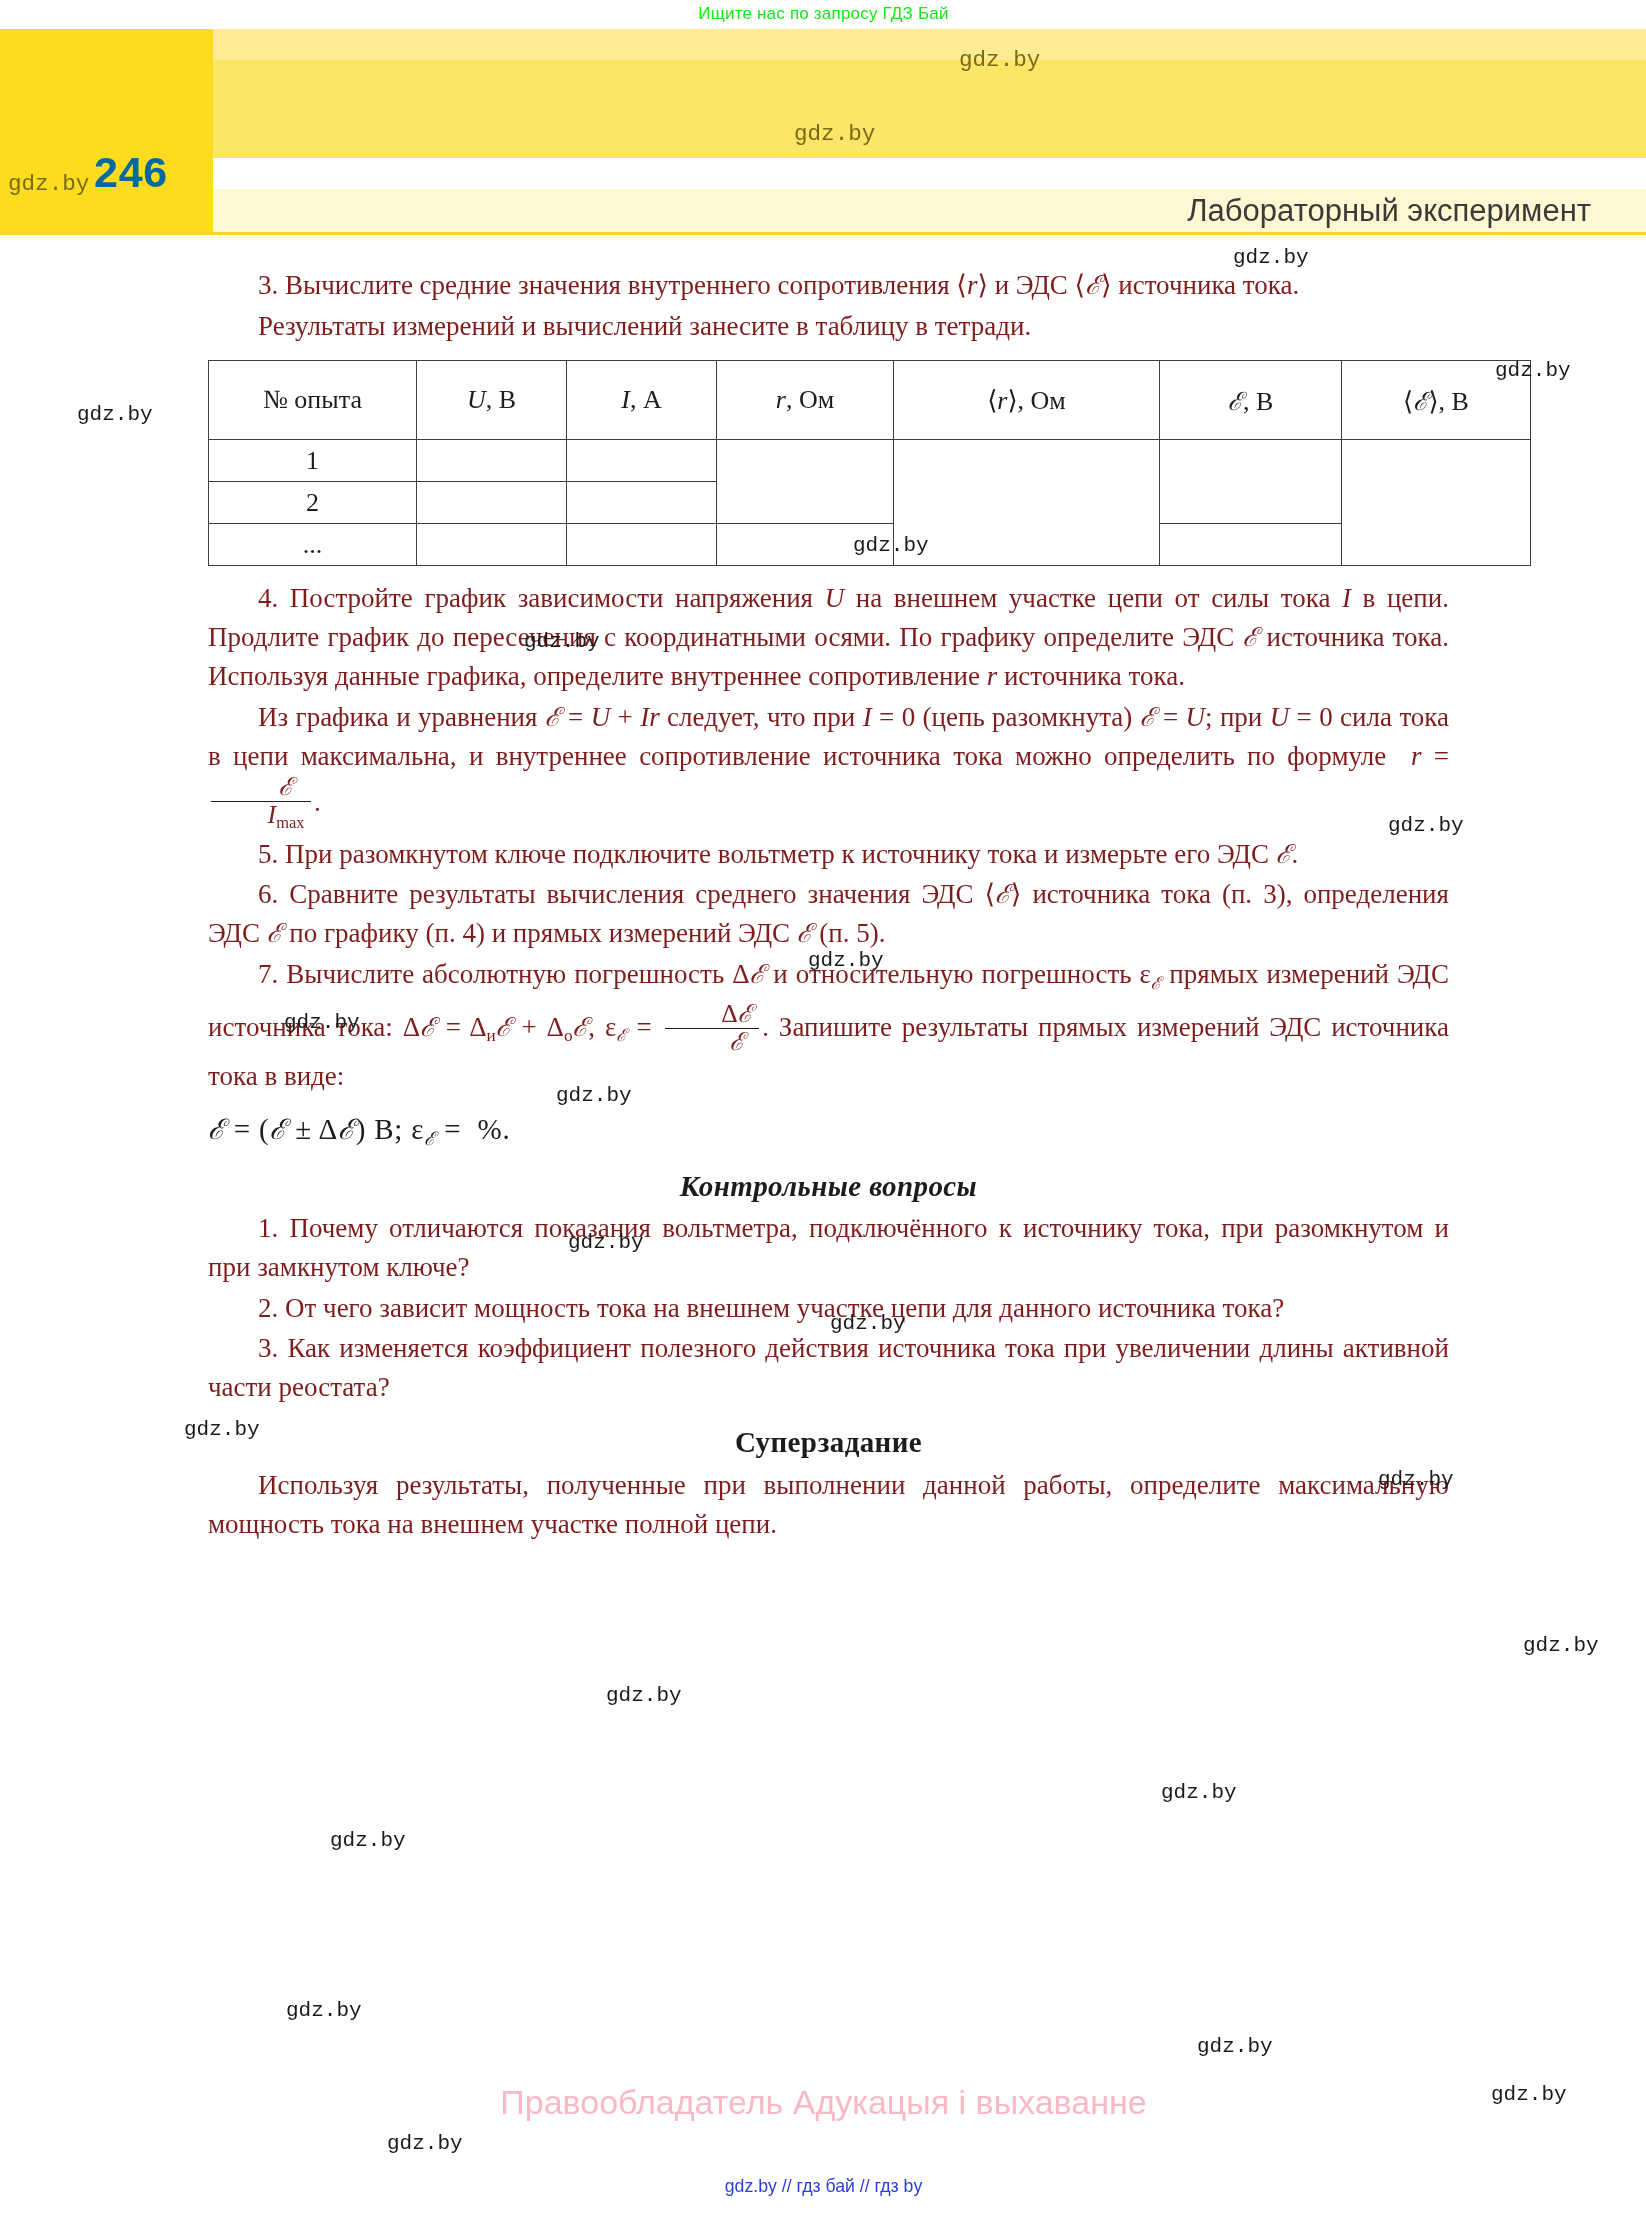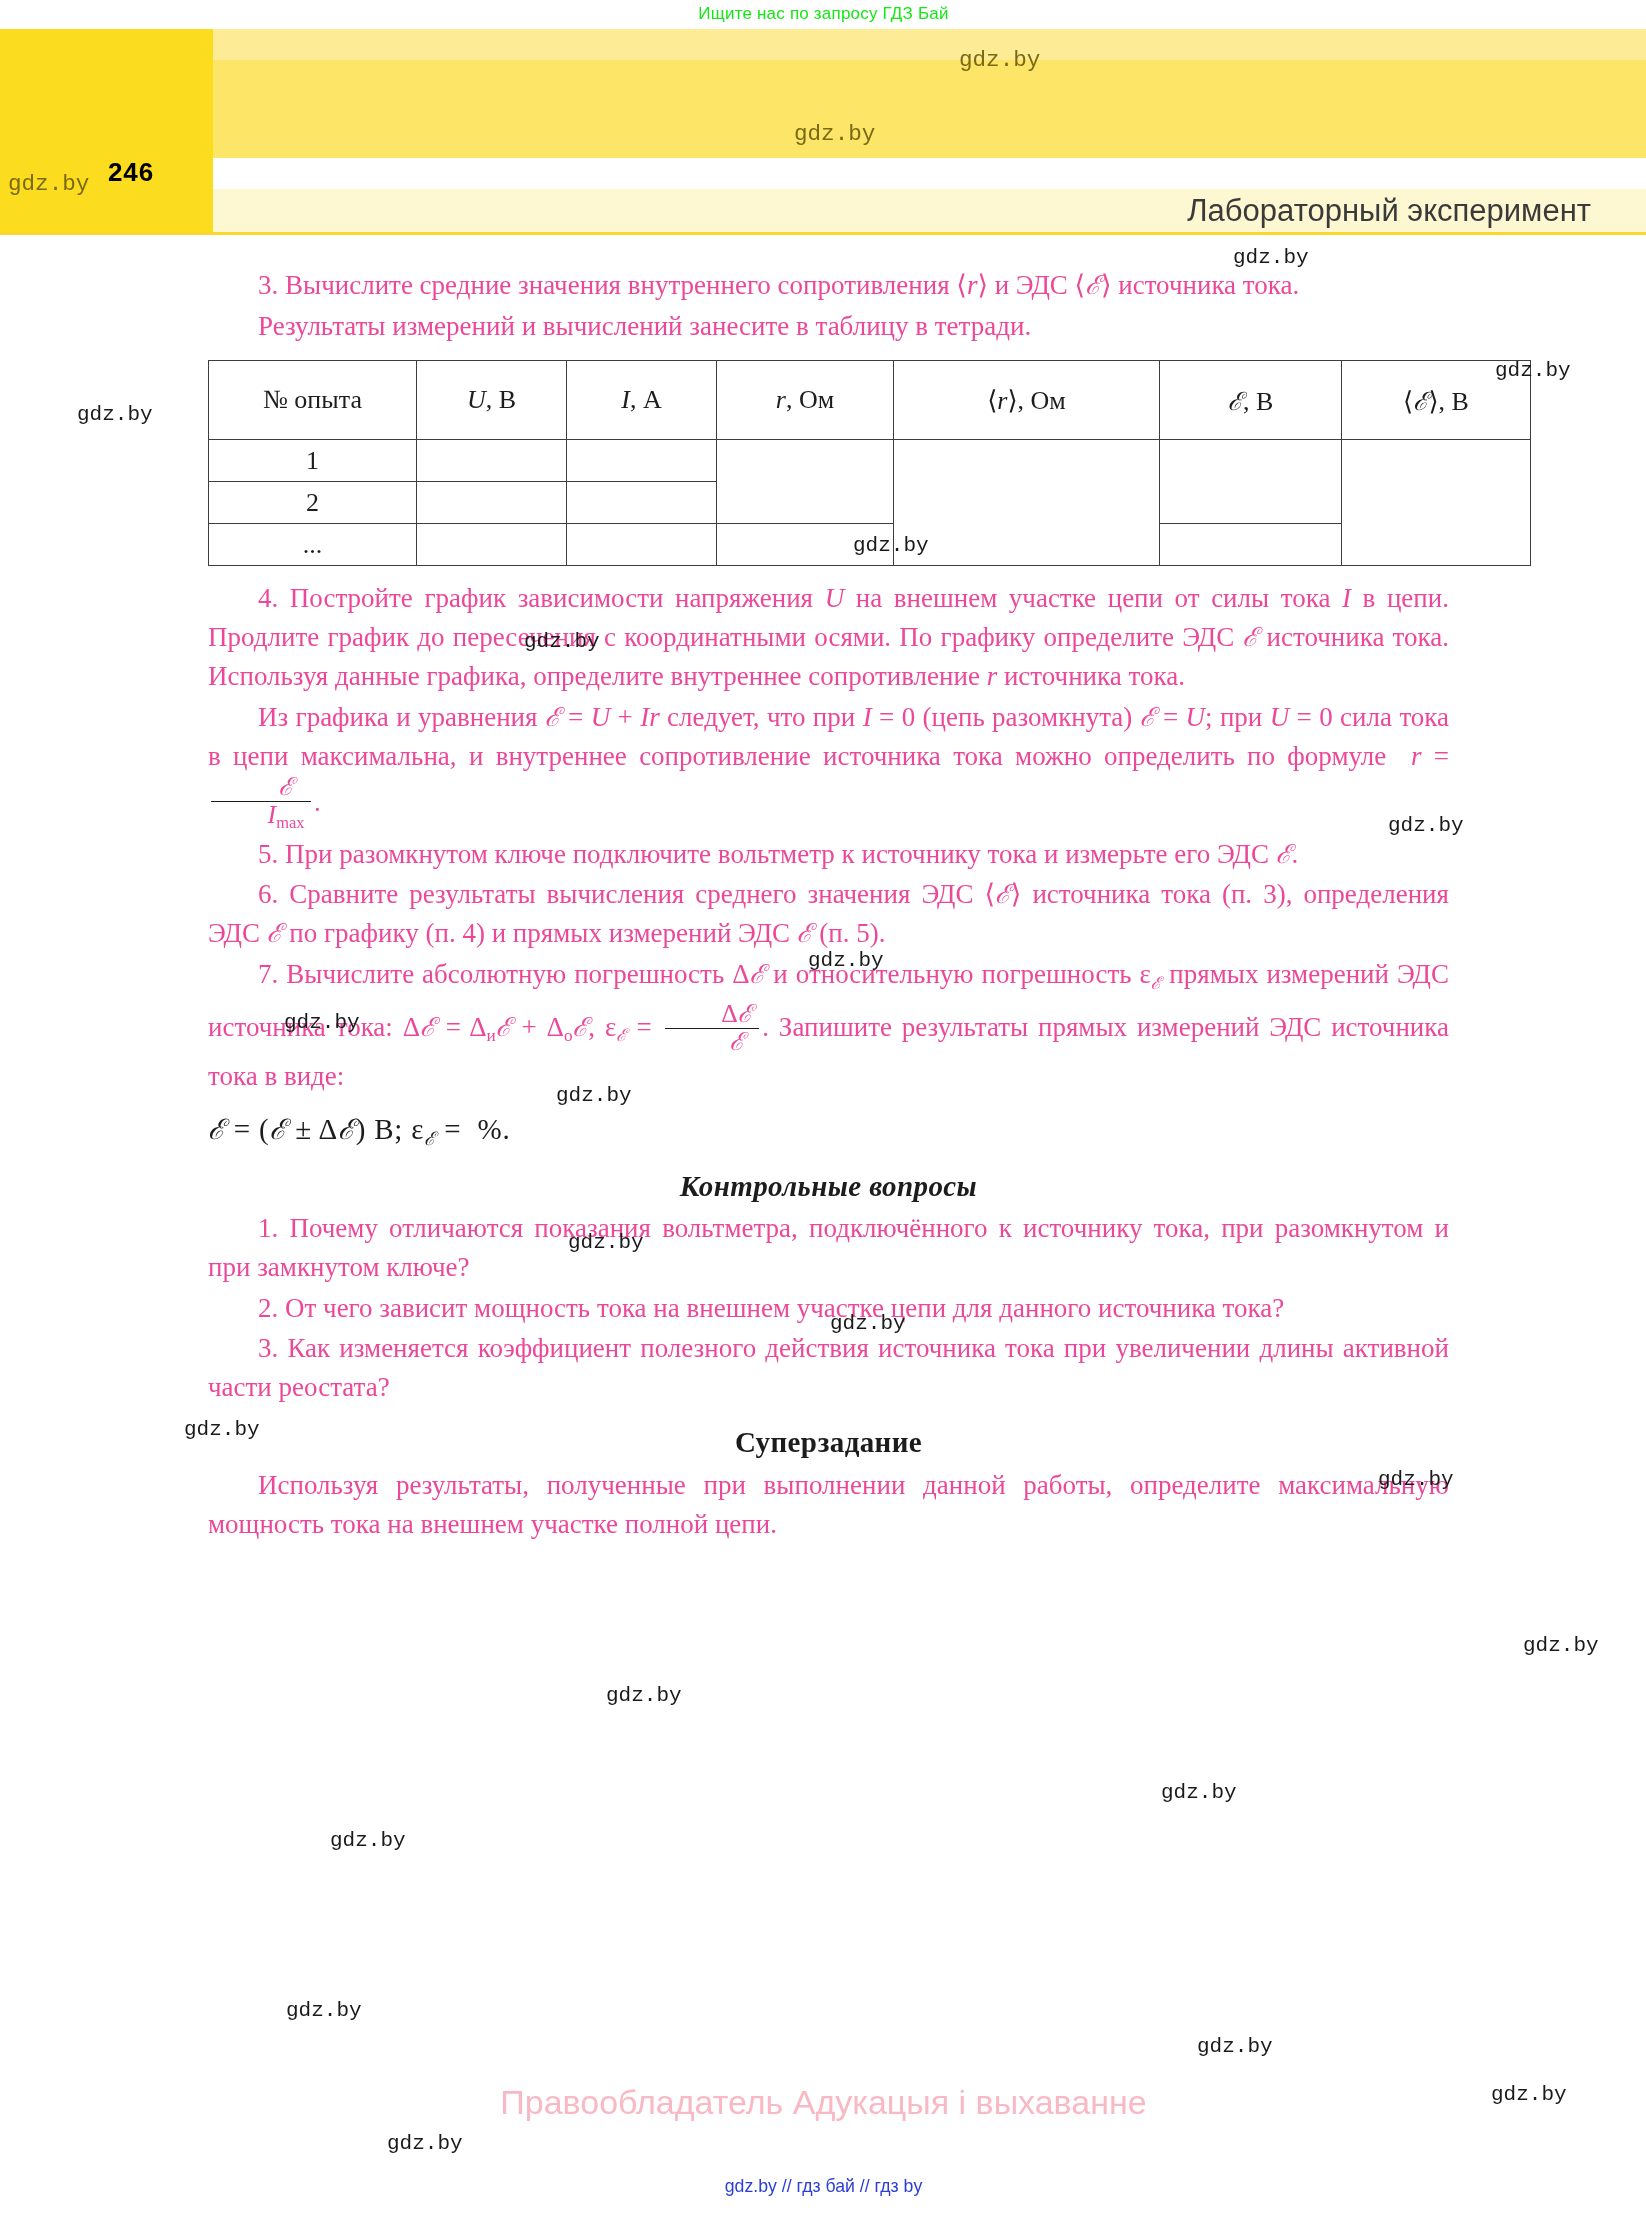--- a/index.html
+++ b/index.html
@@ -44,22 +44,22 @@
   .page-number-block {
     position: absolute; top: 0; left: 0;
     width: 213px; height: 203px;
     background: #fcdc1e;
   }
   .page-number {
     position: absolute; left: 131px; top: 143px;
     transform: translate(-50%, -50%);
     font-family: "Liberation Sans", sans-serif;
     font-weight: bold;
-    font-size: 26px;
-    color: #000000;
+    font-size: 43px;
+    color: #0369a1;
     letter-spacing: 0.8px;
   }
   .running-title {
     position: absolute; right: 56px; top: 160px;
     height: 44px; line-height: 44px;
     font-family: "Liberation Sans", sans-serif;
     font-size: 31px;
     color: #3a3a3a;
     white-space: nowrap;
   }
@@ -69,21 +69,21 @@
     position: absolute;
     left: 208px; top: 266px;
     width: 1241px;
   }
   p.para {
     margin: 0 0 1.6px 0;
     font-size: 27px;
     line-height: 39px;
     text-align: justify;
     text-indent: 50px;
-    color: #ec4899;
+    color: #7f1d1d;
   }
 
   i.sym { font-style: italic; }
   .scr {
     font-family: "DejaVu Serif", serif;
     font-style: italic;
     font-size: 0.97em;
   }
   .sub { font-size: 0.64em; vertical-align: -0.32em; }
 

